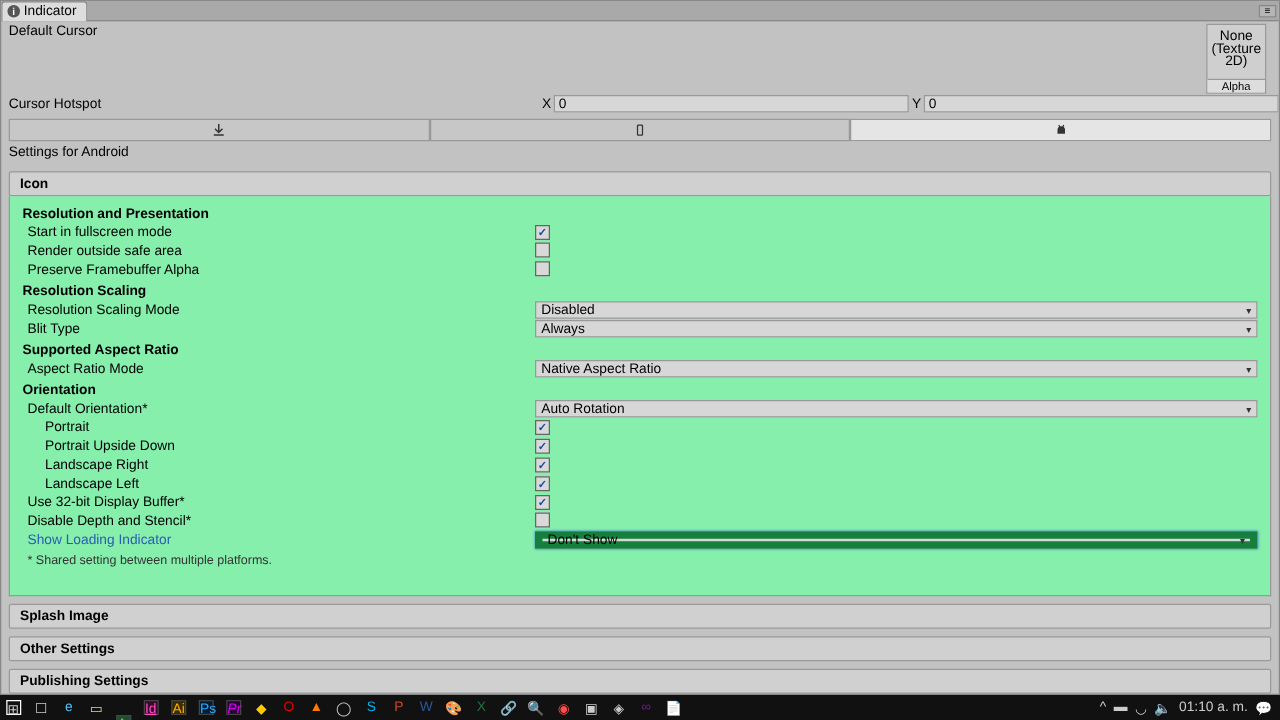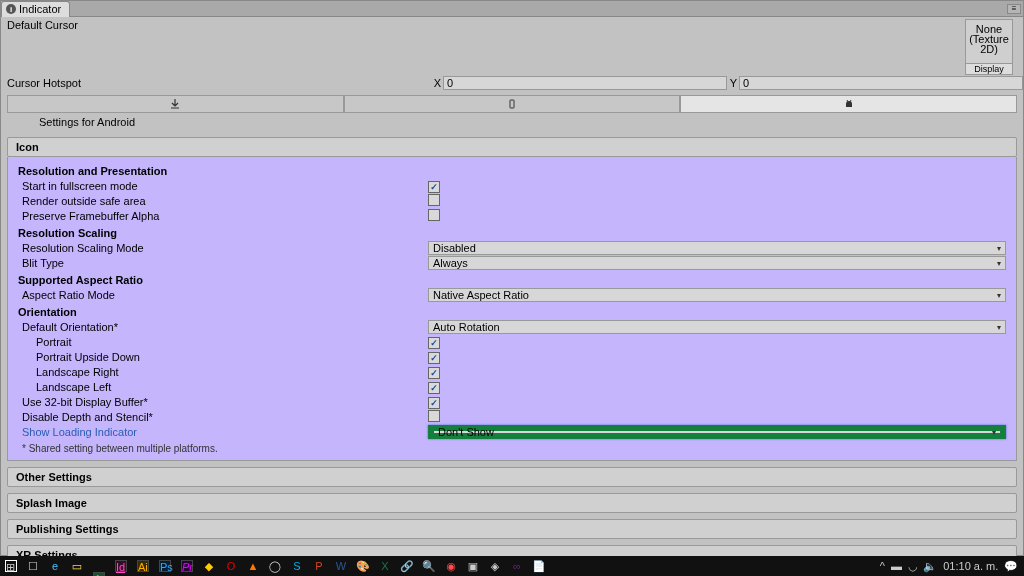--- a/index.html
+++ b/index.html
@@ -17,35 +17,35 @@
 .thumb .sel { position:absolute; bottom:0; left:0; right:0; background:#ddd; border-top:1px solid #999; font-size:9px; padding:0 2px; }
 .hotspot-row { display:flex; align-items:center; height:16px; padding-left:6px; }
 .hotspot-row .lbl { width:424px; }
 .numfield { flex:1; display:flex; align-items:center; }
 .numfield .ax { width:12px; text-align:right; padding-right:2px; }
 .numfield input { flex:1; height:14px; border:1px solid #999; background:#d7d7d7; padding:0 3px; font-size:11px; }
 .platform-tabs { display:flex; height:18px; margin:4px 6px 0 6px; }
 .platform-tabs .pt { flex:1; border:1px solid #999; background:#c7c7c7; display:flex; align-items:center; justify-content:center; }
 .platform-tabs .pt.active { background:#e5e5e5; }
 .platform-tabs .pt svg { width:10px; height:10px; fill:#333; }
-.settings-label { padding:3px 6px;margin-left:32px; }
+.settings-label { padding:3px 6px; }
 .panel { margin:0 6px; }
 .section-hdr { background:#d0d0d0; border:1px solid #999; border-radius:2px; padding:3px 8px; font-weight:bold; margin-top:6px; }
-.body { border:1px solid #999; border-top:none; background:#c4b5fd; padding:4px 10px; }
+.body { border:1px solid #999; border-top:none; background:#86efac; padding:4px 10px; }
 .subhdr { font-weight:bold; margin:4px 0 2px 0; }
 .prop { display:flex; align-items:center; height:14px; margin:1px 0; }
 .prop .plabel { width:410px; padding-left:4px; }
 .prop .plabel.indent { padding-left:18px; }
 .prop .pctrl { flex:1; }
 .cb { width:12px; height:12px; border:1px solid #666; background:#d9d9d9; display:inline-flex; align-items:center; justify-content:center; font-size:9px; color:#1a4aa0; font-weight:bold; }
 .dd { height:14px; border:1px solid #999; background:#d7d7d7; padding:0 4px; display:flex; align-items:center; justify-content:space-between; }
 .dd .arr { font-size:8px; color:#333; }
 .dd.hl { border:6px solid #15803d; box-shadow:0 0 2px #3b6fd6; }
 .link { color:#2a5db0; cursor:pointer; }
-.footnote { font-size:10px; color:#333; margin:4px 0 2px 4px; }
+.footnote { font-size:10px; color:#333; margin:4px 0 18px 4px; }
 .taskbar { position:absolute; bottom:0; left:0; width:1024px; height:20px; background:#111; display:flex; align-items:center; }
 .taskbar .titem { width:22px; height:20px; display:flex; align-items:center; justify-content:center; color:#ccc; font-size:11px; }
 .taskbar .tray { margin-left:auto; display:flex; align-items:center; gap:6px; padding-right:6px; color:#ccc; font-size:10px; }
 .tinybox { width:12px; height:12px; display:inline-block; border:1px solid #444; }
 </style>
 </head>
 <body>
 
 <div class="window">
   <div class="tabbar">
@@ -56,21 +56,21 @@
     <div class="winbtns">
       <span>≡</span>
     </div>
   </div>
 
   <div class="content">
     <div class="top-cursor">
       <div class="defcursor">Default Cursor</div>
       <div class="thumb">
         <div><span>None</span><br><span>(Texture</span><br><span>2D)</span></div>
-        <div class="sel">Display</div>
+        <div class="sel">Alpha</div>
       </div>
     </div>
     <div class="hotspot-row">
       <div class="lbl">Cursor Hotspot</div>
       <div class="numfield">
         <span class="ax">X</span>
         <input value="0" style="">
       </div>
       <div class="numfield">
         <span class="ax">Y</span>
@@ -191,22 +191,22 @@
               <div class="dd hl">
                 <span>Don't Show</span>
                 <span class="arr">▾</span>
               </div>
             </div>
           </div>
 
         <div class="footnote">* Shared setting between multiple platforms.</div>
       </div>
 
+      <div class="section-hdr">Splash Image</div>
       <div class="section-hdr">Other Settings</div>
-      <div class="section-hdr">Splash Image</div>
       <div class="section-hdr">Publishing Settings</div>
       <div class="section-hdr">XR Settings</div>
     </div>
   </div>
 </div>
 
 <div class="taskbar">
   <div class="titem">
       <span class="tinybox" style="border-color:#fff;">⊞</span>
     </div>

